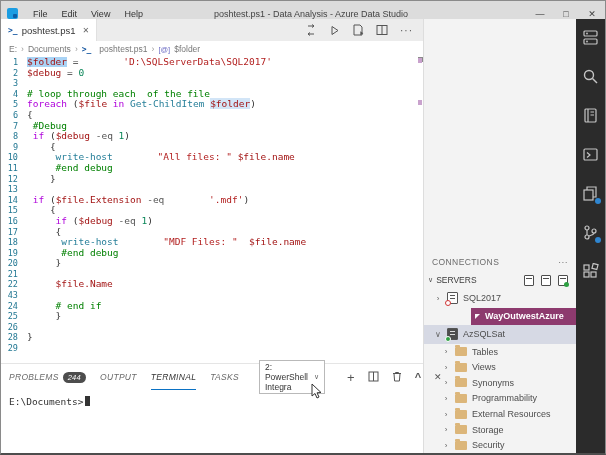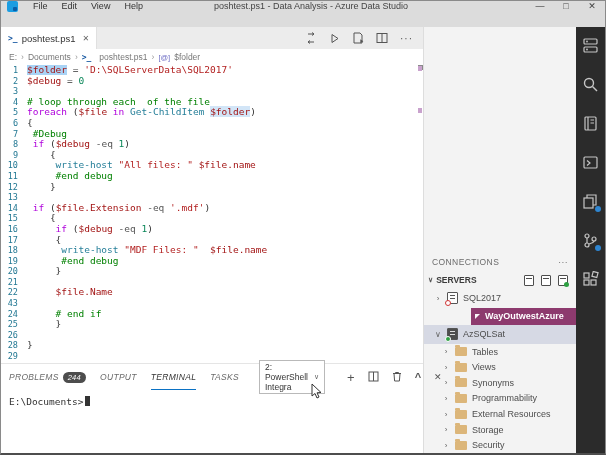--- a/index.html
+++ b/index.html
@@ -1,20 +1,20 @@
 <!DOCTYPE html>
 <html><head>
 <meta charset="utf-8">
 <style>
   * { margin:0; padding:0; box-sizing:border-box; }
   html,body { width:606px; height:455px; overflow:hidden; font-family:"Liberation Sans",sans-serif; }
   .window { width:606px; height:455px; background:#fff; border:1px solid #8a8a8a; border-bottom:2px solid #4d4d4d; display:flex; flex-direction:column; position:relative; }
 
   
-  .titlebar { height:26px; background:#dcdcdc; display:flex; align-items:flex-start; font-size:9px; color:#333; flex:0 0 auto; }
+  .titlebar { height:18px; background:#dcdcdc; display:flex; align-items:flex-end; font-size:9px; color:#333; flex:0 0 auto; }
   .app-icon { width:11px; height:11px; background:#1b9de2; border-radius:2px; margin:0 8px 0 6px; position:relative; }
   .app-icon::after { content:""; position:absolute; right:1px; bottom:1px; width:4px; height:4px; background:#0a5ea8; border-radius:1px; }
   .menu-item { padding:0 7px; cursor:default; }
   .tb-title { position:absolute; left:16px; right:0; text-align:center; pointer-events:none; color:#444; }
   .tb-controls { margin-left:auto; display:flex; z-index:2; }
   .tb-btn { width:26px; text-align:center; font-size:9px; color:#444; }
 
   .main { flex:1; display:flex; min-height:0; }
 
   
@@ -26,21 +26,21 @@
   .editor-actions { margin-left:auto; display:flex; align-items:center; gap:12px; padding-right:10px; color:#555; }
   .editor-actions svg { display:block; }
   .breadcrumb { height:16px; background:#fff; display:flex; align-items:center; font-size:8.5px; color:#777; padding-left:8px; gap:4px; flex:0 0 auto; }
   .crumb-sep { color:#999; }
   .crumb-sym { color:#6c6cc4; font-size:7.5px; }
 
   
   .editor { flex:1; position:relative; overflow:hidden; background:#fff; }
   .code-line { display:flex; height:10.6px; line-height:10.6px; font-family:"DejaVu Sans Mono",monospace; font-size:9.5px; white-space:pre; }
   .ln { width:26px; text-align:right; color:#237893; font-size:8.5px; padding-right:9px; flex:0 0 auto; }
-  .tok-plain { color:#333; } .tok-var { color:#a31515; } .tok-str { color:#b21f1f; }
+  .tok-plain { color:#333; } .tok-var { color:#a31515; } .tok-str { color:#b21f1f;margin-left:39px; }
   .tok-num { color:#098658; } .tok-kw { color:#af00db; } .tok-cmd { color:#267f99; }
   .tok-com { color:#008000; } .tok-op { color:#555; }
   .hl1 { background:#a9d3f5; } .hl2 { background:#d2e5f7; }
   .ruler { position:absolute; top:0; right:0; width:6px; height:100%; }
   .ruler .mark { position:absolute; right:1px; width:4px; height:5px; background:#c9a2cd; }
   .ruler .corner { position:absolute; top:0; right:0; width:5px; height:5px; background:#8a8a8a; }
 
   
   .panel { height:90px; border-top:1px solid #e5e5e5; display:flex; flex-direction:column; flex:0 0 auto; background:#fff; position:relative; }
   .panel-tabs { height:26px; display:flex; align-items:center; padding:0 8px; gap:14px; flex:0 0 auto; }
@@ -50,21 +50,21 @@
   .term-dd { border:1px solid #b9b9b9; background:#fff; font-size:8.5px; color:#333; padding:1px 5px; display:flex; align-items:center; gap:6px; margin-left:6px; }
   .panel-actions { display:flex; align-items:center; gap:13px; margin-left:8px; color:#555; }
   .pa-glyph { font-size:11px; color:#555; line-height:1; }
   .terminal-body { flex:1; font-family:"DejaVu Sans Mono",monospace; font-size:9.5px; color:#333; padding:6px 0 0 8px; }
   .cursor-block { display:inline-block; width:5px; height:10px; background:#333; vertical-align:-1px; margin-left:2px; }
 
   
   .sidebar { width:152px; background:#f3f3f3; display:flex; flex-direction:column; font-size:9px; color:#4d4d4d; flex:0 0 auto;justify-content:flex-end; }
   .sb-header { height:20px; display:flex; align-items:center; padding:0 8px; font-size:8.5px; color:#6b6b6b; letter-spacing:.4px; flex:0 0 auto; }
   .sb-more { margin-left:auto; color:#666; }
-  .sb-section { height:17px; display:flex; align-items:center; padding:0 4px; font-weight:bold; font-size:8.5px; color:#3b3b3b; flex:0 0 auto; }
+  .sb-section { height:17px; display:flex; align-items:center; padding:0 4px; font-weight:normal; font-size:8.5px; color:#3b3b3b; flex:0 0 auto; }
   .sb-section .chev { font-size:7px; margin-right:3px; color:#555; }
   .sb-actions { margin-left:auto; display:flex; gap:7px; padding-right:4px; }
   .srv-ico { width:10px; height:11px; border:1px solid #4d4d4d; border-radius:1px; position:relative; background:#fff; }
   .srv-ico::before { content:""; position:absolute; left:1px; right:1px; top:2px; height:1px; background:#4d4d4d; }
   .srv-ico.dot-green::after { content:""; position:absolute; right:-2px; bottom:-2px; width:5px; height:5px; border-radius:50%; background:#2ea043; }
   .group-hdr { height:17px; display:flex; align-items:center; color:#fff; font-weight:bold; font-size:9px; padding-left:4px; gap:4px; flex:0 0 auto; }
   .group-tri { width:0; height:0; border-left:5px solid rgba(255,255,255,.95); border-bottom:5px solid transparent; margin-right:1px; }
   .tree-row { height:19px; display:flex; align-items:center; padding-left:10px; gap:5px; flex:0 0 auto; }
   .tree-row.child { height:15.6px; padding-left:18px; }
   .tree-row.selected { background:#d6d9e4; }

